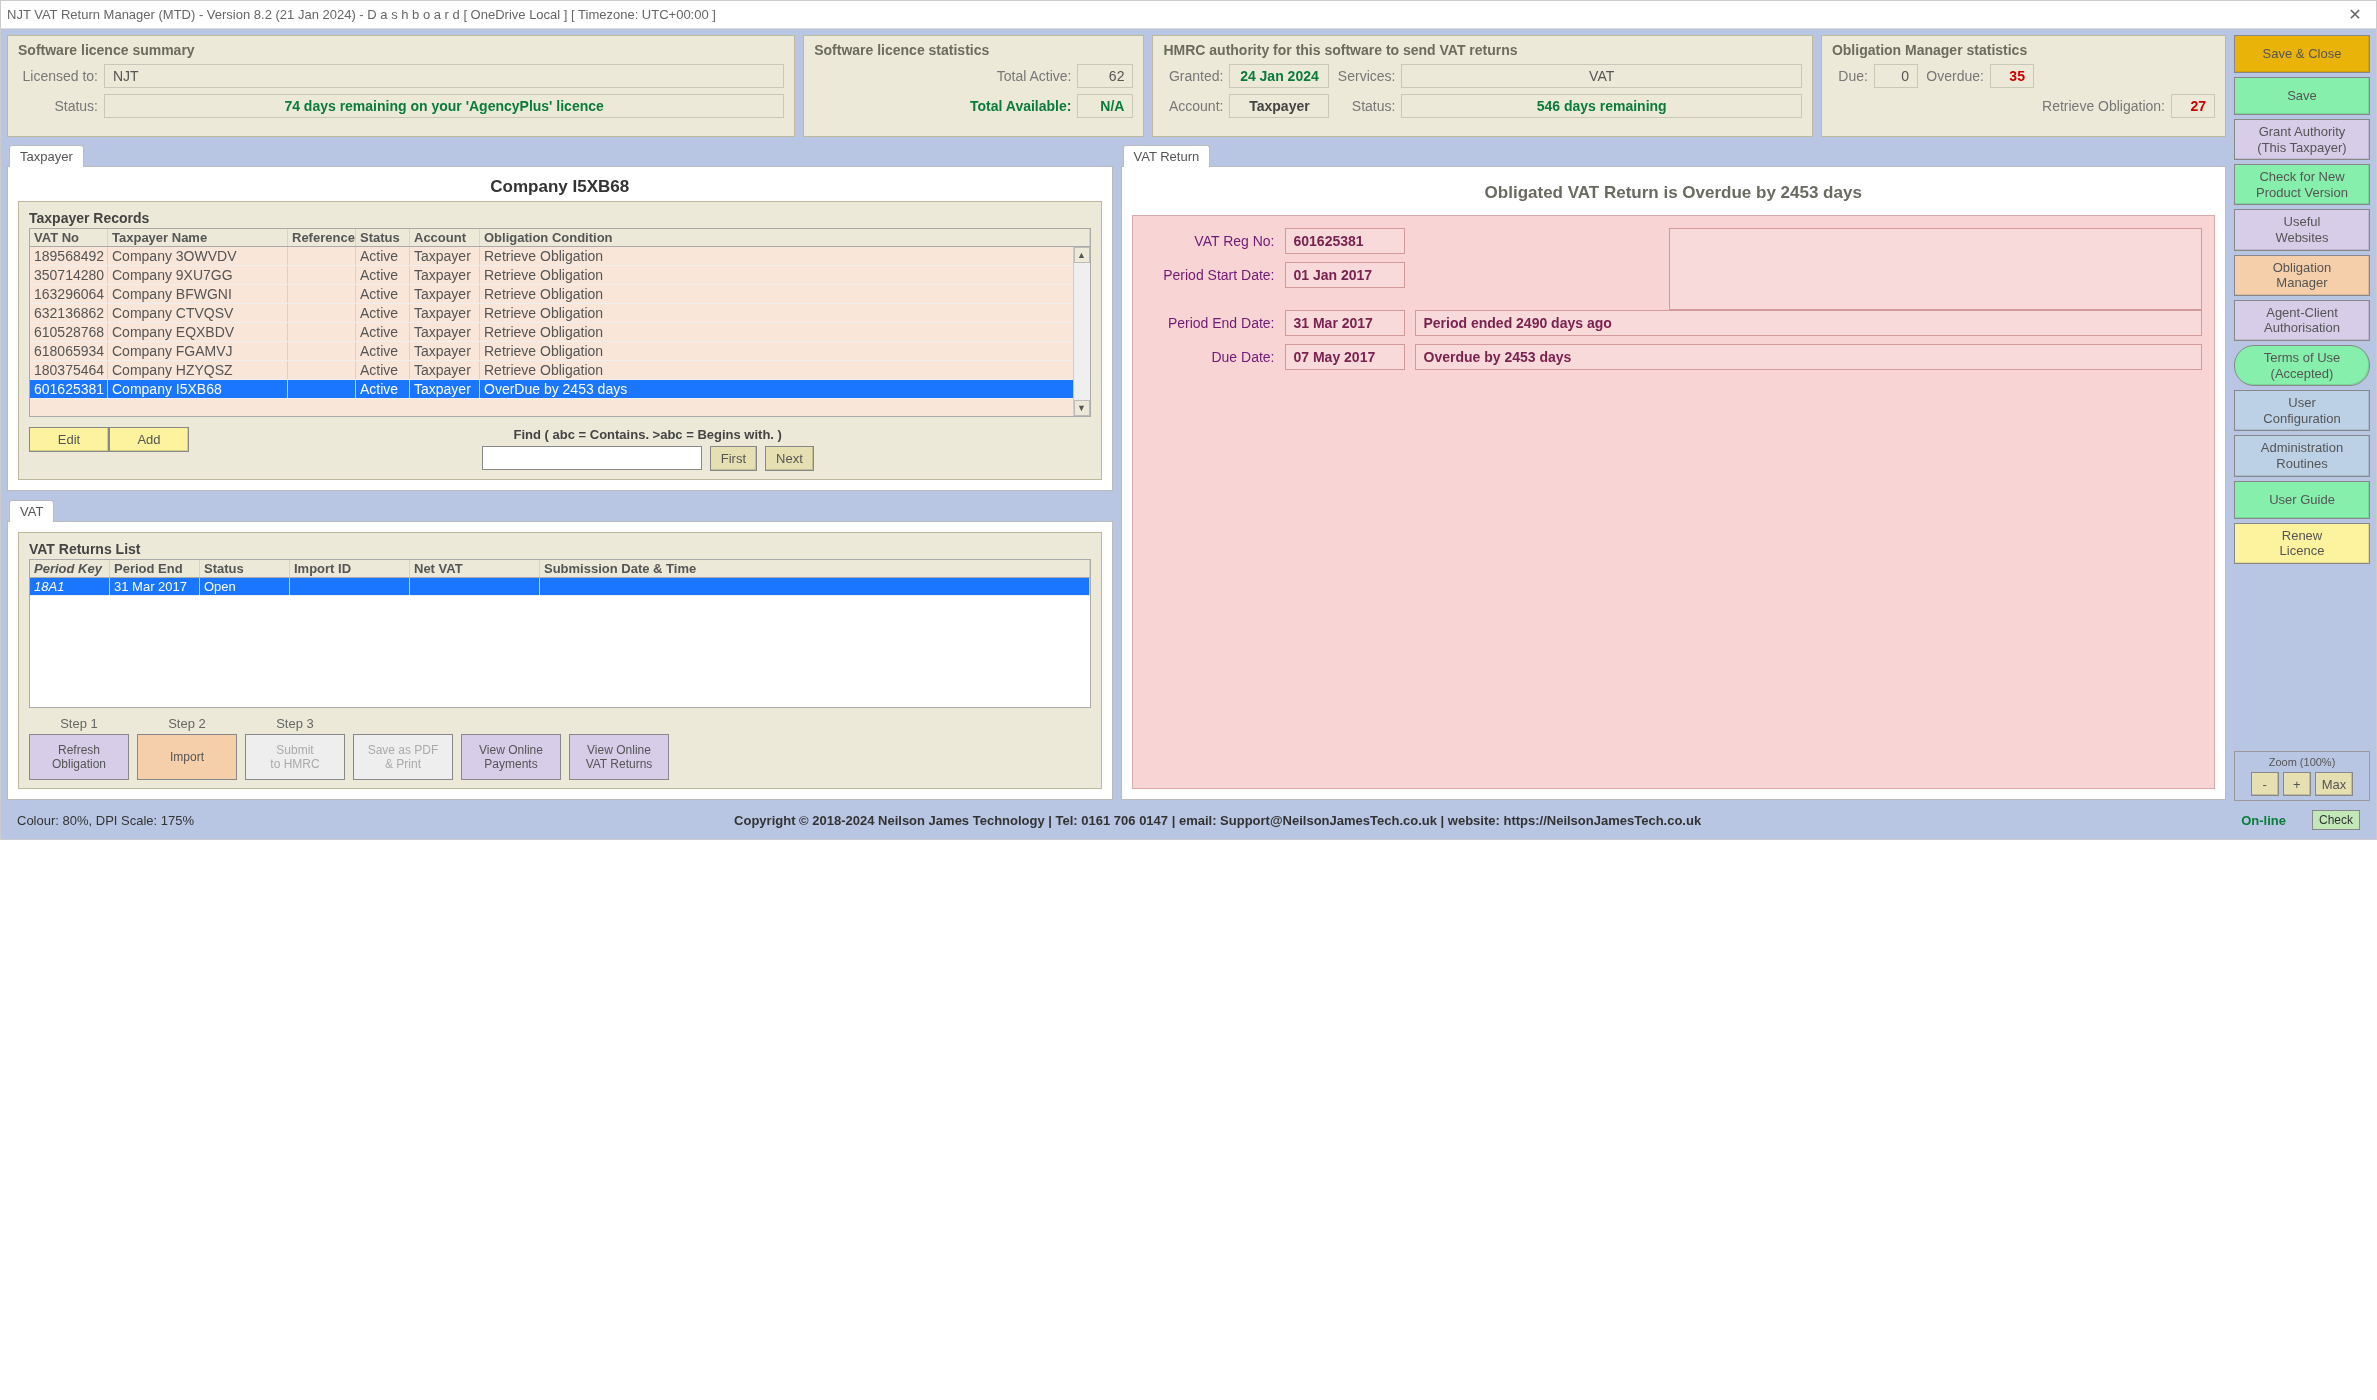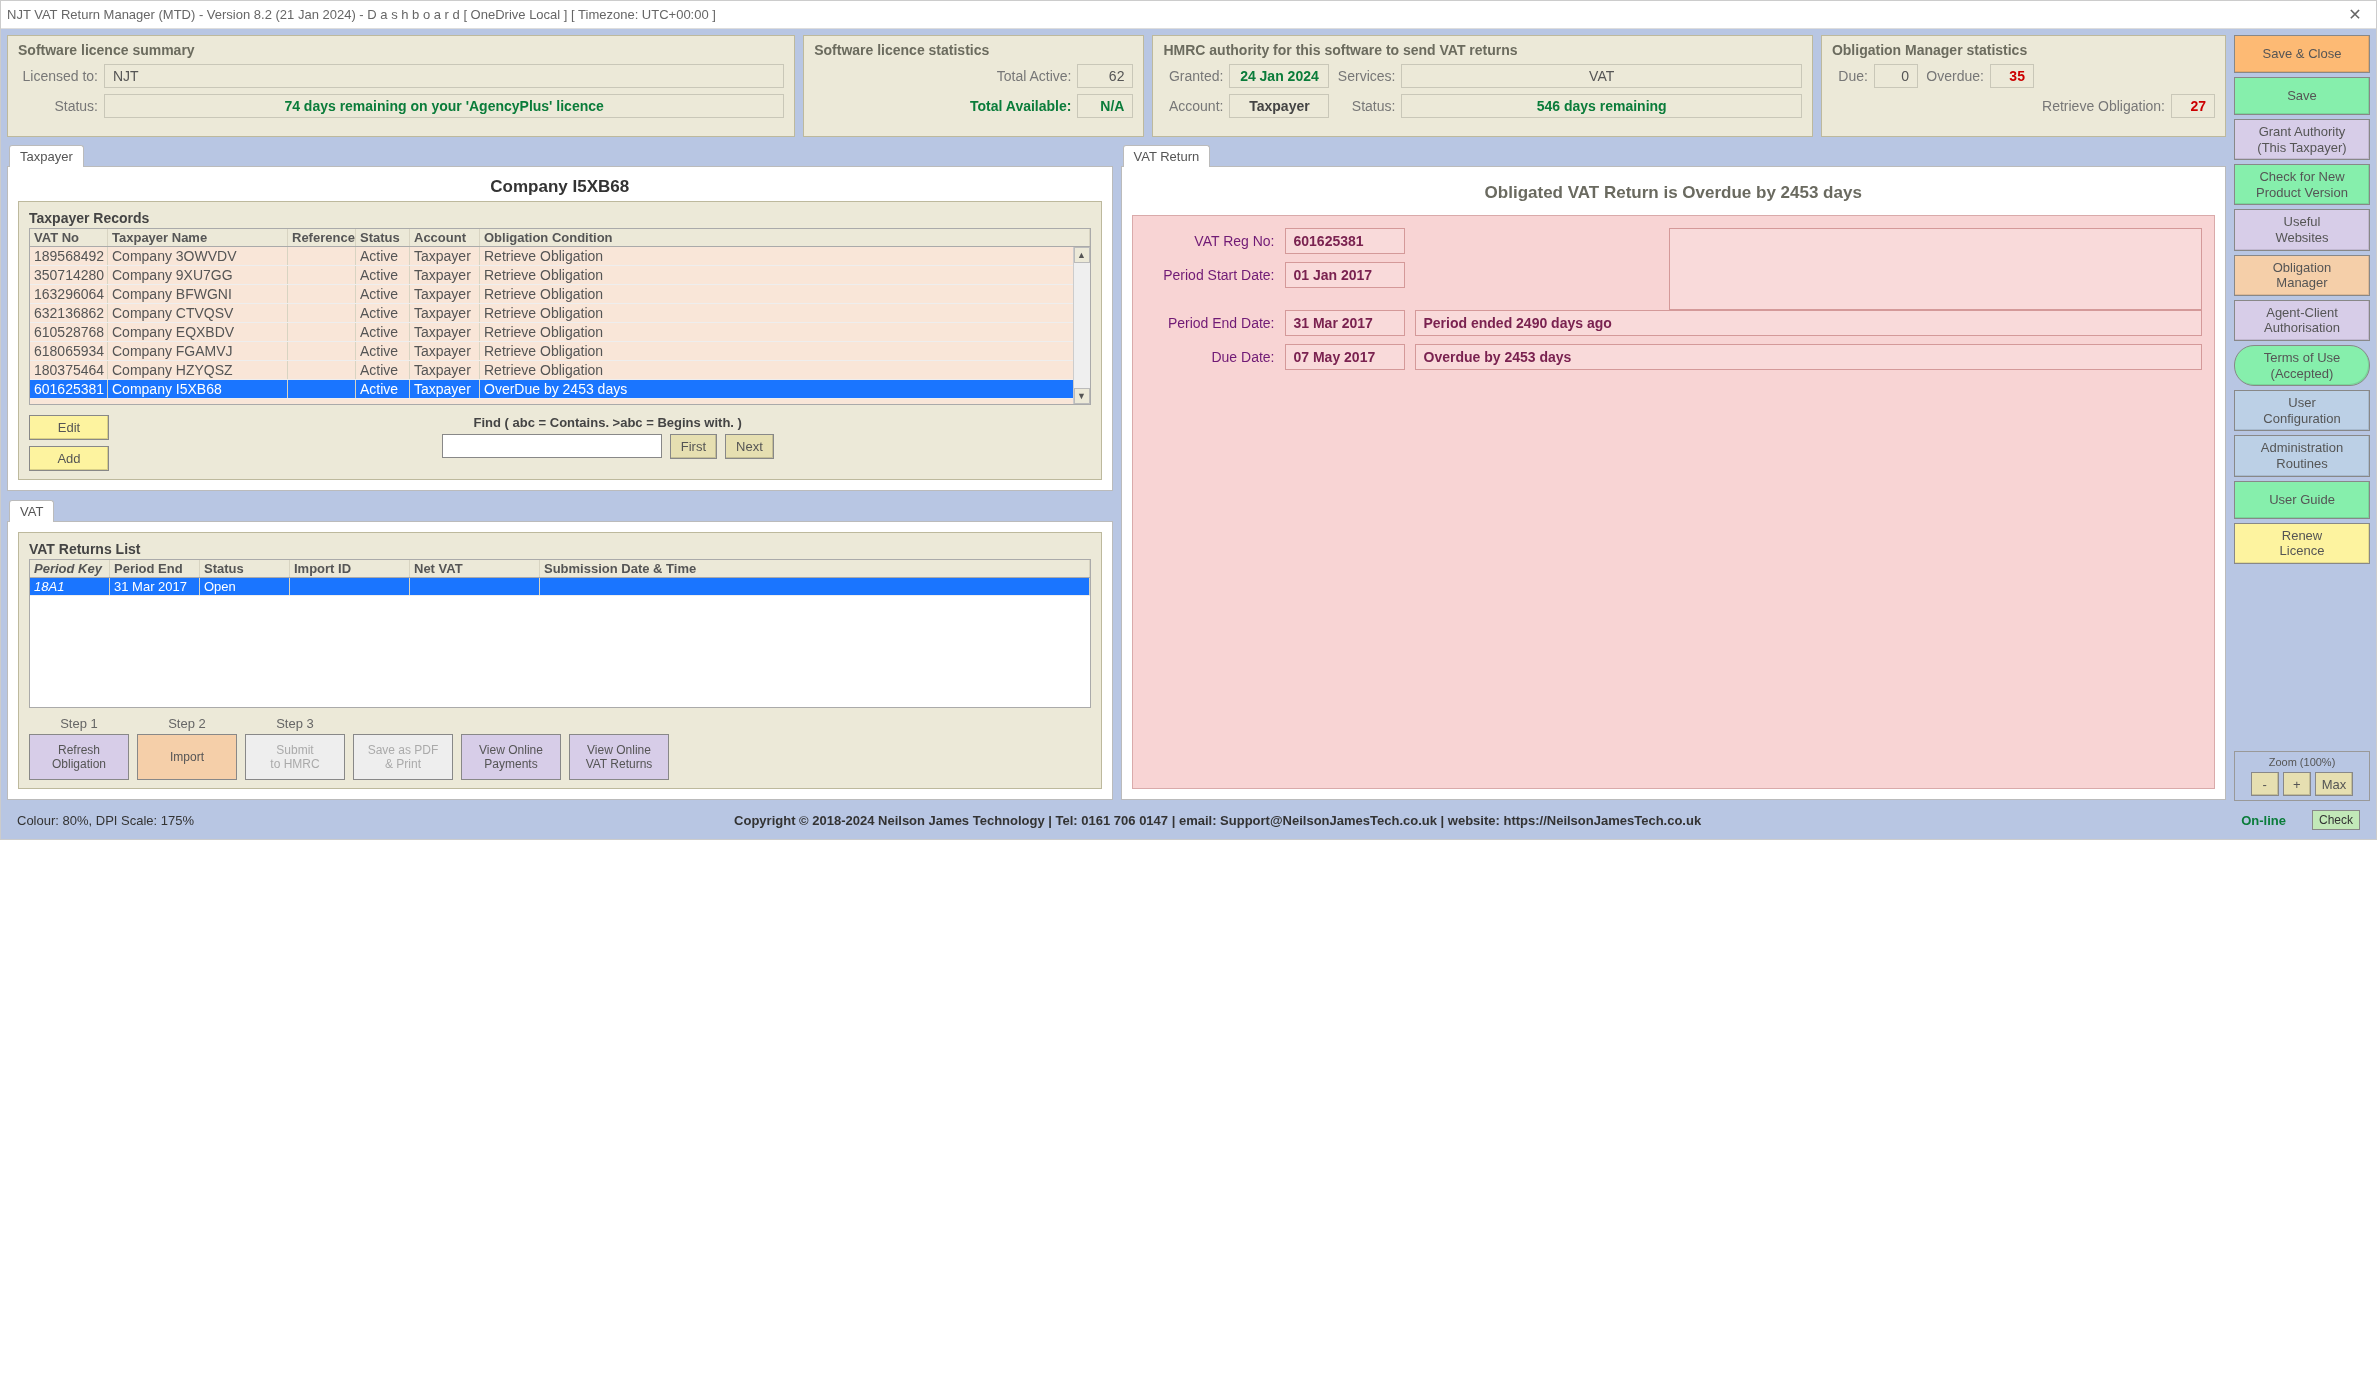--- a/index.html
+++ b/index.html
@@ -170,21 +170,21 @@
     text-align:center;
     width:100%;
     min-height:38px;
     border:1px solid #888;
     font-size:13px;
     line-height:1.2;
     padding:4px 6px;
     cursor:pointer;
     box-shadow: inset -1px -1px 0 rgba(0,0,0,0.1);
   }
-  .sb-beige{background:#fdba74;} .sb-green{background:#86efac;} .sb-purple{background:#d7cde8;}
+  .sb-beige{background:#eab308;} .sb-green{background:#86efac;} .sb-purple{background:#d7cde8;}
   .sb-orange{background:#f5cfa9;} .sb-blue{background:#bcd0e6;} .sb-yellow{background:#fdf39f;}
 
   .zoom-box {
     border:1px solid #999;
     padding:4px 6px;
     display:flex; flex-direction:column;
     gap:4px;
     margin-top:auto;
   }
   .zoom-btns { display:flex; gap:4px; justify-content:center; }
@@ -402,21 +402,21 @@
                           <div class="tbl-cell c-ob">OverDue by 2453 days</div>
                         </div>
                       </div>
                   <div class="scroll-track">
                     <div class="scroll-btn">▲</div>
                     <div style="flex:1;"></div>
                     <div class="scroll-btn" style="position:absolute;bottom:0;left:0;right:0;">▼</div>
                   </div>
                 </div>
                 <div style="display:flex;gap:16px;margin-top:10px;align-items:flex-start;">
-                  <div style="display:flex;flex-direction:column;gap:6px;">
+                  <div style="display:flex;flex-direction:row;gap:0;">
                     <span class="btn yellow" style="width:80px;justify-content:center;">Edit</span>
                     <span class="btn yellow" style="width:80px;justify-content:center;">Add</span>
                   </div>
                   <div style="flex:1;display:flex;flex-direction:column;align-items:center;">
                     <div style="font-weight:600;color:#444;font-size:13px;">Find ( abc = Contains.  &gt;abc = Begins with. )</div>
                     <div style="display:flex;gap:8px;margin-top:4px;align-items:center;">
                       <input type="text" style="width: 220px; height: 24px; border: 1px solid rgb(136, 136, 136);">
                       <span class="btn beige small">First</span>
                       <span class="btn beige small">Next</span>
                     </div>

